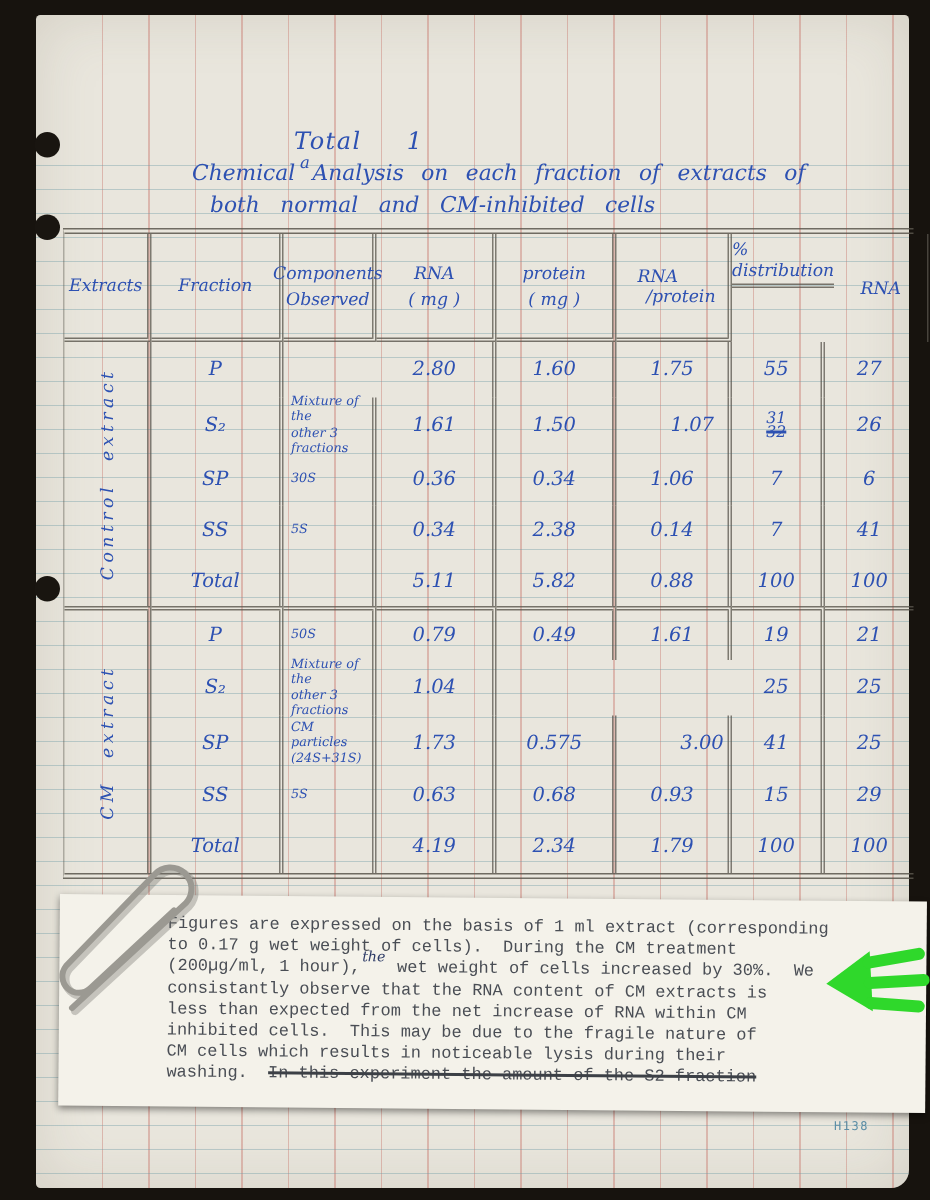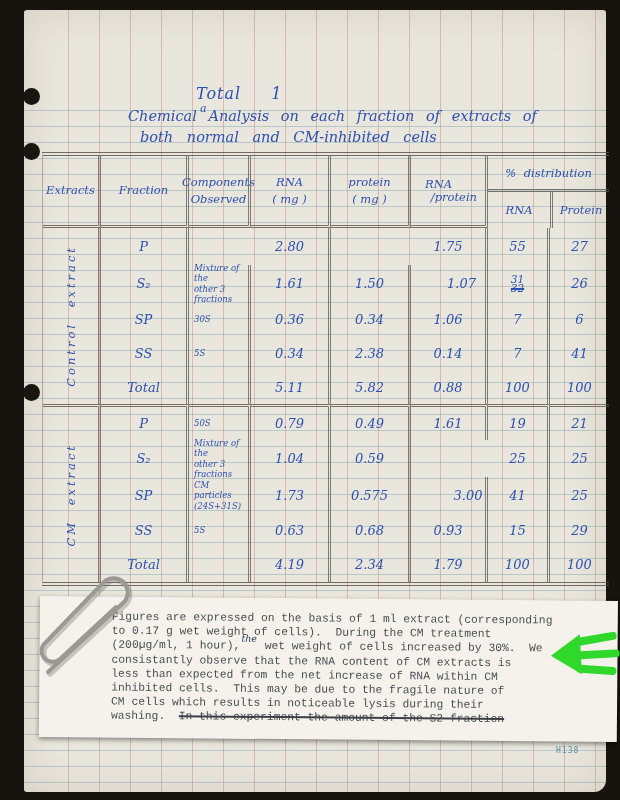--- a/index.html
+++ b/index.html
@@ -27,21 +27,21 @@
   .htable{position:absolute;left:18px;top:142px;width:566px;display:grid;
       grid-template-columns:58px 88px 62px 80px 80px 77px 62px 59px;
       grid-template-rows:72px 37px 37px 35px 33px 34px 36px 37px 37px 32px 36px;
       border-top:4px double rgba(90,86,77,.85);border-bottom:4px double rgba(90,86,77,.85);
       border-left:1px solid rgba(90,86,77,.4);}
   .hc,.cell,.vcell,.dist-wrap{border-right:3px double rgba(90,86,77,.75);}
   .hc{border-bottom:3px double rgba(90,86,77,.8);
       font-family:"DejaVu Serif",serif;font-style:italic;color:#2d51b2;
       font-size:11.5px;display:flex;align-items:center;justify-content:center;
       text-align:center;white-space:pre-line;line-height:1.4;}
-  .dist-wrap{grid-column:7/9;grid-row:1;display:flex;flex-direction:column;border-right:none;}
+  .dist-wrap{grid-column:7/9;grid-row:1;display:flex;border-right:none;}
   .dist-top{height:33px;border-bottom:3px double rgba(90,86,77,.8);display:flex;align-items:center;
       justify-content:center;font-family:"DejaVu Serif",serif;font-style:italic;color:#2d51b2;
       font-size:11.5px;word-spacing:4px;}
   .dist-sub{flex:1;display:flex;}
   .dist-sub .sub{display:flex;align-items:center;justify-content:center;
       font-family:"DejaVu Serif",serif;font-style:italic;color:#2d51b2;font-size:11.5px;}
   .sub-rna{width:62px;border-right:3px double rgba(90,86,77,.75);}
   .sub-prot{flex:1;}
   .ratio-cellwrap{display:flex;flex-direction:column;align-items:center;justify-content:center;line-height:1.1;}
   .ratio-top{align-self:flex-start;margin-left:14px;}
@@ -122,20 +122,21 @@
 
       <div class="vcell control">
         <span>Control extract</span>
       </div>
       <div class="vcell cm secdiv">
         <span>CM extract</span>
       </div>
 
       <div class="cell" style="grid-row:2;grid-column:2;">P</div>
       <div class="cell" style="grid-row:2;grid-column:4;">2.80</div>
+      <div class="cell" style="grid-row:2;grid-column:5;">1.60</div>
       <div class="cell" style="grid-row:2;grid-column:6;">1.75</div>
       <div class="cell" style="grid-row:2;grid-column:7;">55</div>
       <div class="cell last" style="grid-row:2;grid-column:8;">27</div>
 
       <div class="cell" style="grid-row:3;grid-column:2;">S₂</div>
       <div class="cell comp" style="grid-row:3;grid-column:3;">Mixture of the
 other 3 fractions</div>
       <div class="cell" style="grid-row:3;grid-column:4;">1.61</div>
       <div class="cell" style="grid-row:3;grid-column:5;">1.50</div>
       <div class="cell" style="grid-row:3;grid-column:6;padding-left:27px;">1.07</div>
@@ -176,21 +177,20 @@
       <div class="cell secdiv" style="grid-row:7;grid-column:4;">0.79</div>
       <div class="cell secdiv" style="grid-row:7;grid-column:5;">0.49</div>
       <div class="cell secdiv" style="grid-row:7;grid-column:6;">1.61</div>
       <div class="cell secdiv" style="grid-row:7;grid-column:7;">19</div>
       <div class="cell last secdiv" style="grid-row:7;grid-column:8;">21</div>
 
       <div class="cell" style="grid-row:8;grid-column:2;">S₂</div>
       <div class="cell comp" style="grid-row:8;grid-column:3;">Mixture of the
 other 3 fractions</div>
       <div class="cell" style="grid-row:8;grid-column:4;">1.04</div>
-      <div class="cell" style="grid-row:8;grid-column:5;">0.59</div>
       <div class="cell" style="grid-row:8;grid-column:7;">25</div>
       <div class="cell last" style="grid-row:8;grid-column:8;">25</div>
 
       <div class="cell" style="grid-row:9;grid-column:2;">SP</div>
       <div class="cell comp" style="grid-row:9;grid-column:3;">CM particles
 (24S+31S)</div>
       <div class="cell" style="grid-row:9;grid-column:4;">1.73</div>
       <div class="cell" style="grid-row:9;grid-column:5;">0.575</div>
       <div class="cell" style="grid-row:9;grid-column:6;padding-left:40px;">3.00</div>
       <div class="cell" style="grid-row:9;grid-column:7;">41</div>

